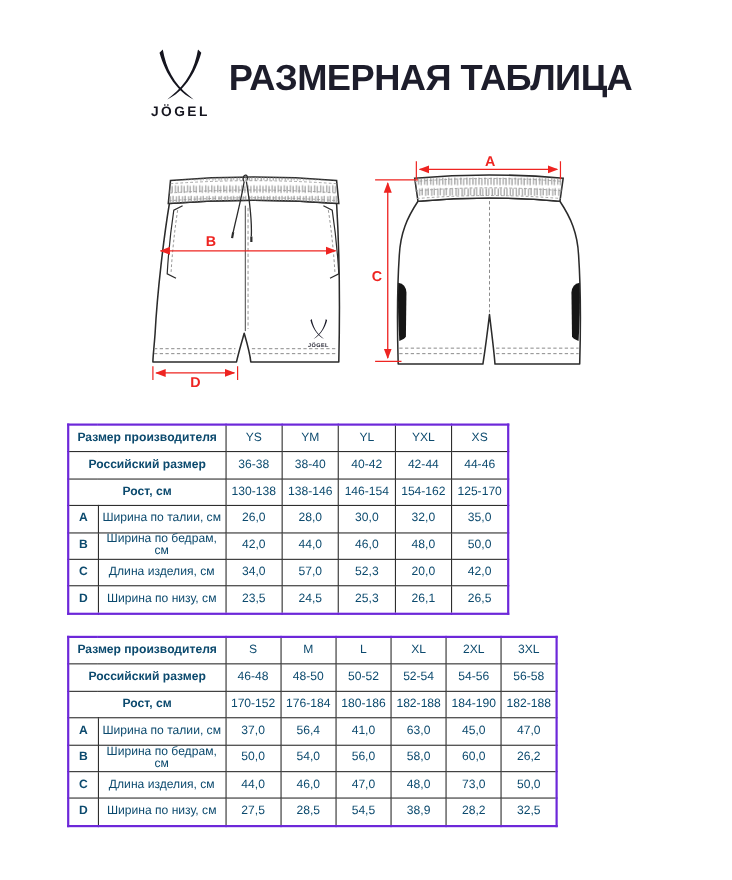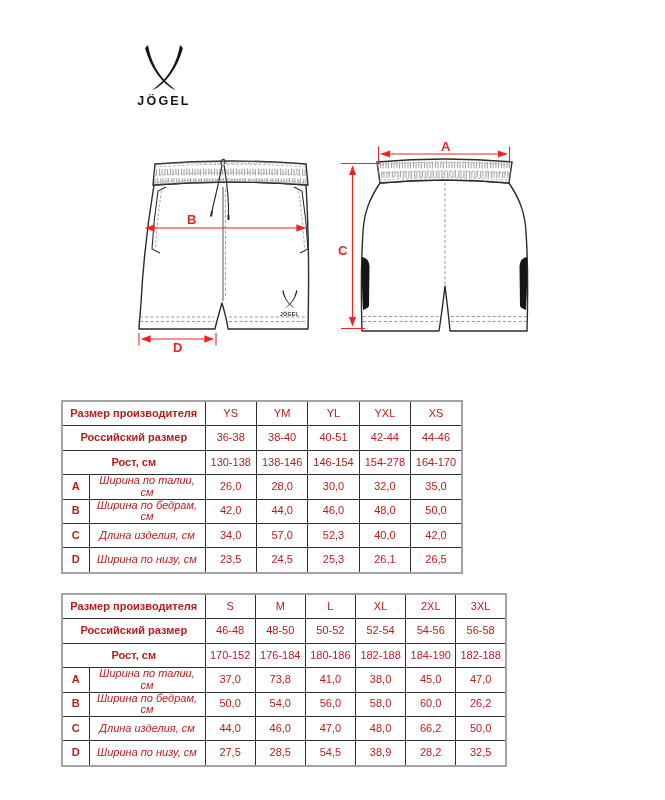--- a/index.html
+++ b/index.html
@@ -12,46 +12,47 @@
     position:absolute; left:208px; top:52px;
     font-size:33px; font-weight:700; color:#1d1d2b; letter-spacing:-0.5px;
     white-space:nowrap;
   }
   .draw { position:absolute; }
   .dimtext { fill:#ee2421; font-family:"Liberation Sans",sans-serif; font-size:13px; font-weight:bold; }
   .minilogotext { fill:#1d1d2b; font-family:"Liberation Sans",sans-serif; font-weight:bold; }
 
   table.size-table {
     position:absolute; border-collapse:collapse; table-layout:fixed;
-    background:#ffffff; color:#b91c1c; border:2px solid #a3a3a3;margin-top:15px;
+    background:#ffffff; color:#0c4a6e; border:2px solid #6d28d9;
   }
   table.size-table td {
     border:1.5px solid #2e2e2e; text-align:center; vertical-align:middle;
     font-size:11px; height:23.4px; padding:0 2px; line-height:1.05;
     font-family:"Liberation Sans", sans-serif;
   }
   td.hdr   { font-weight:700; }
   td.letter{ font-weight:700; }
-  td.mlabel{ text-align:left; padding-left:8px; font-size:10.5px;font-style:italic; }
+  td.mlabel{ text-align:left; padding-left:8px; font-size:10.5px; }
   #table1 { left:61px; top:385px; width:402px; }
   #table2 { left:61px; top:578px; width:446px; }
 </style>
 </head>
 <body>
 
 <div class="page">
 
   <svg class="brand-logo" width="72" height="72" viewBox="0 0 72 72">
     <g fill="#15151f">
       <path d="M21,5 C24,22 31,36 45,47 L49,50.5 C35,44 23.5,28 18,8 Z"></path>
       <path d="M53,5 C50,22 43,36 29,47 L25,50.5 C39,44 50.5,28 56,8 Z"></path>
     </g>
     <text x="37" y="65" text-anchor="middle" font-size="12.5" font-weight="bold" letter-spacing="2.2" fill="#15151f" font-family="Liberation Sans, sans-serif">JÖGEL</text>
   </svg>
 
+  <div class="page-title">РАЗМЕРНАЯ ТАБЛИЦА</div>
 
   <svg class="draw" style="left:125px;top:145px" width="200" height="214" viewBox="0 0 200 214">
     <defs>
       <marker id="arF" viewBox="0 0 10 10" refX="9" refY="5" markerWidth="8" markerHeight="8" orient="auto-start-reverse">
         <path d="M0,1.2 L10,5 L0,8.8 Z" fill="#ee2421"></path>
       </marker>
       <pattern id="elF" width="5.5" height="21" patternUnits="userSpaceOnUse">
         <path d="M1.5,2.5 V9 M4,3 V9.5 M2.5,12.5 V19 M4.8,12 V18.5" stroke="#8a8a8a" stroke-width="0.9" fill="none"></path>
       </pattern>
     </defs>
@@ -146,31 +147,31 @@
       <td>YS</td>
       <td>YM</td>
       <td>YL</td>
       <td>YXL</td>
       <td>XS</td>
     </tr>
     <tr>
       <td colspan="2" class="hdr">Российский размер</td>
       <td>36-38</td>
       <td>38-40</td>
-      <td>40-51</td>
+      <td>40-42</td>
       <td>42-44</td>
       <td>44-46</td>
     </tr>
     <tr>
       <td colspan="2" class="hdr">Рост, см</td>
       <td>130-138</td>
       <td>138-146</td>
       <td>146-154</td>
-      <td>154-278</td>
-      <td>164-170</td>
+      <td>154-162</td>
+      <td>125-170</td>
     </tr>
     <tr>
       <td class="letter">A</td>
       <td class="mlabel">Ширина по талии, см</td>
       <td>26,0</td>
       <td>28,0</td>
       <td>30,0</td>
       <td>32,0</td>
       <td>35,0</td>
     </tr>
@@ -182,21 +183,21 @@
       <td>46,0</td>
       <td>48,0</td>
       <td>50,0</td>
     </tr>
     <tr>
       <td class="letter">C</td>
       <td class="mlabel">Длина изделия, см</td>
       <td>34,0</td>
       <td>57,0</td>
       <td>52,3</td>
-      <td>40,0</td>
+      <td>20,0</td>
       <td>42,0</td>
     </tr>
     <tr>
       <td class="letter">D</td>
       <td class="mlabel">Ширина по низу, см</td>
       <td>23,5</td>
       <td>24,5</td>
       <td>25,3</td>
       <td>26,1</td>
       <td>26,5</td>
@@ -240,44 +241,44 @@
       <td>176-184</td>
       <td>180-186</td>
       <td>182-188</td>
       <td>184-190</td>
       <td>182-188</td>
     </tr>
     <tr>
       <td class="letter">A</td>
       <td class="mlabel">Ширина по талии, см</td>
       <td>37,0</td>
-      <td>73,8</td>
+      <td>56,4</td>
       <td>41,0</td>
-      <td>38,0</td>
+      <td>63,0</td>
       <td>45,0</td>
       <td>47,0</td>
     </tr>
     <tr>
       <td class="letter">B</td>
       <td class="mlabel">Ширина по бедрам, см</td>
       <td>50,0</td>
       <td>54,0</td>
       <td>56,0</td>
       <td>58,0</td>
       <td>60,0</td>
       <td>26,2</td>
     </tr>
     <tr>
       <td class="letter">C</td>
       <td class="mlabel">Длина изделия, см</td>
       <td>44,0</td>
       <td>46,0</td>
       <td>47,0</td>
       <td>48,0</td>
-      <td>66,2</td>
+      <td>73,0</td>
       <td>50,0</td>
     </tr>
     <tr>
       <td class="letter">D</td>
       <td class="mlabel">Ширина по низу, см</td>
       <td>27,5</td>
       <td>28,5</td>
       <td>54,5</td>
       <td>38,9</td>
       <td>28,2</td>

